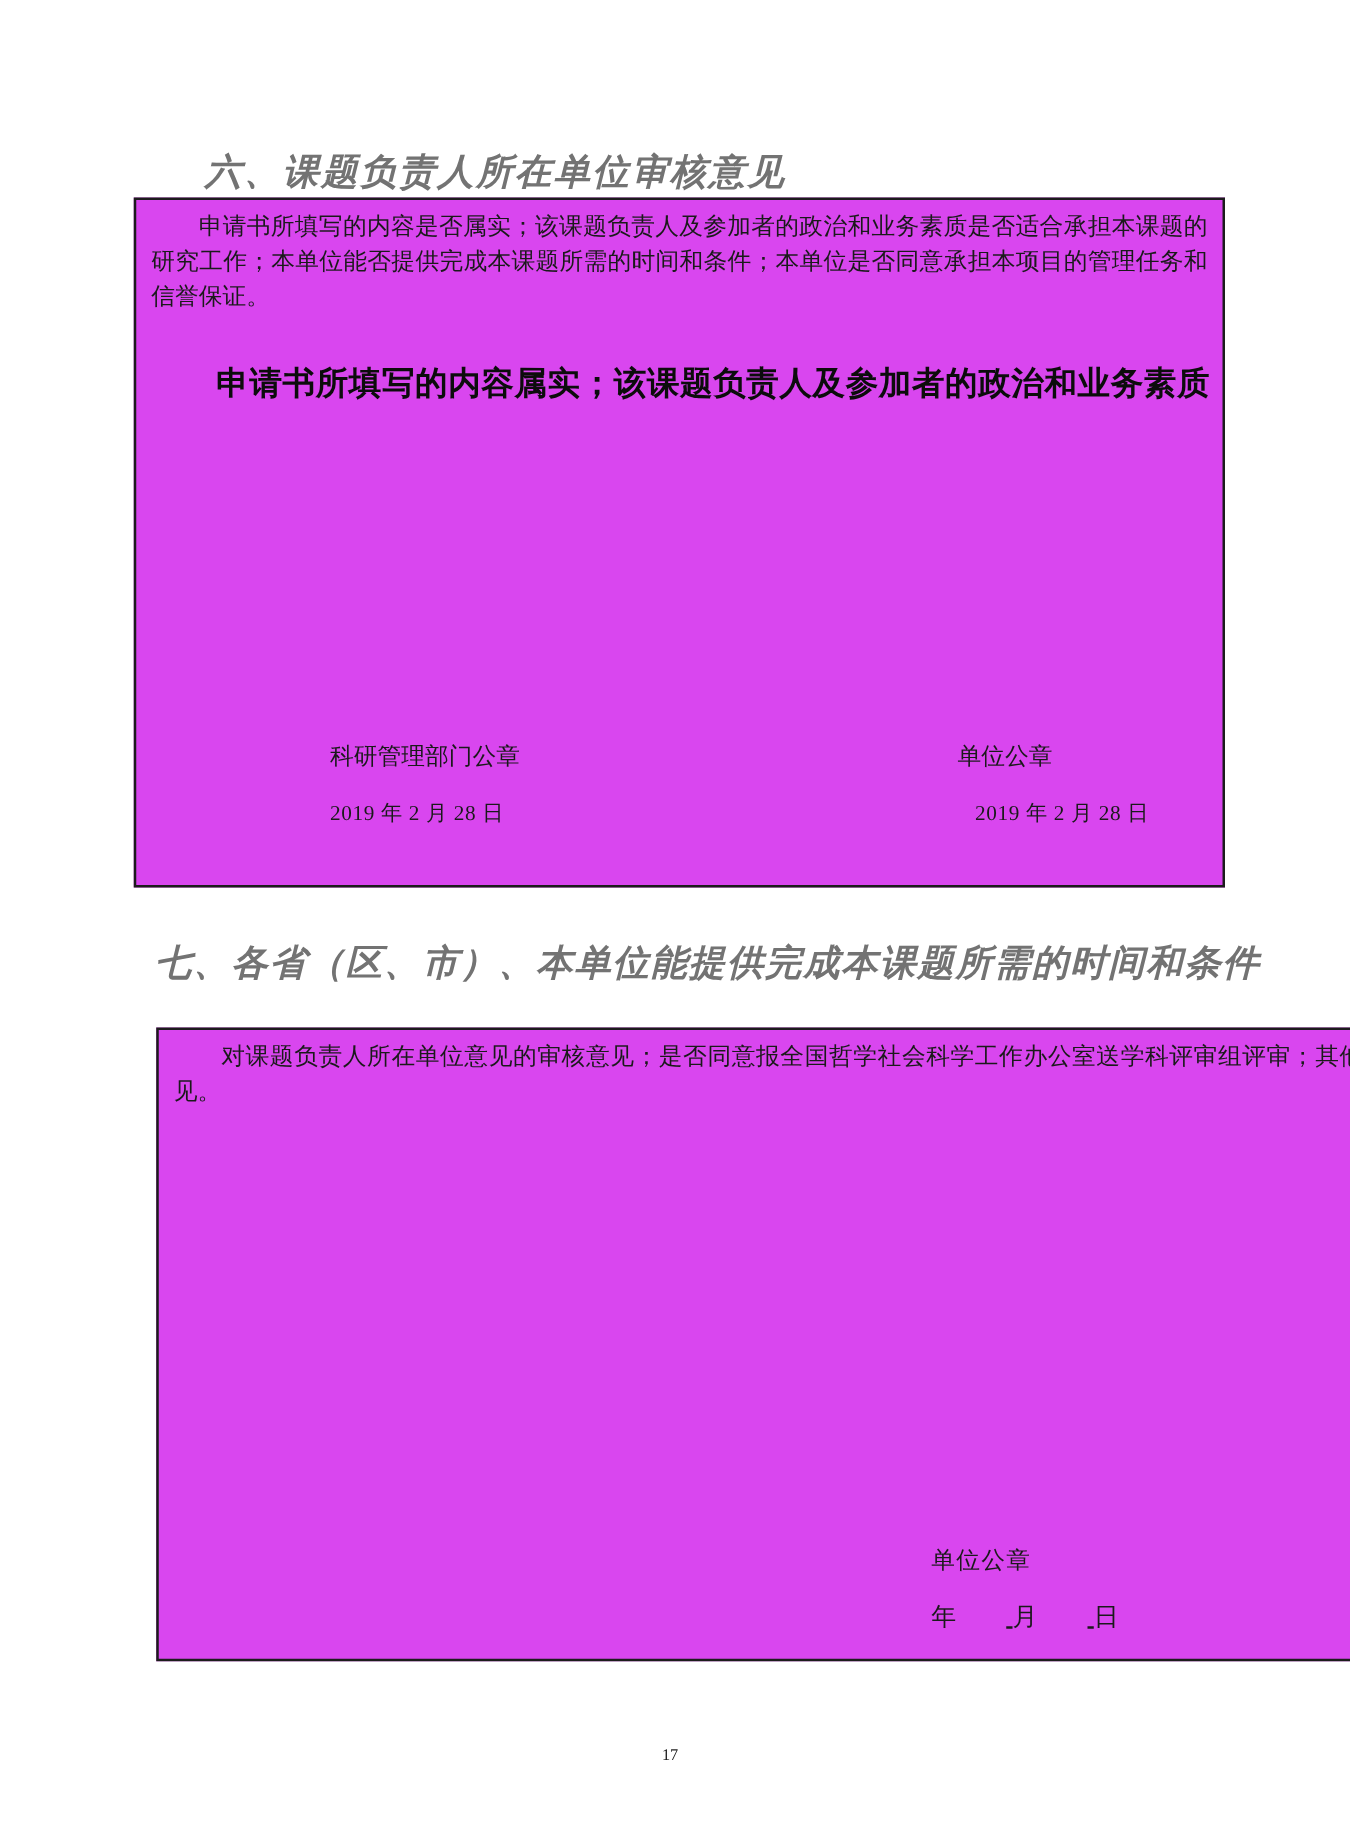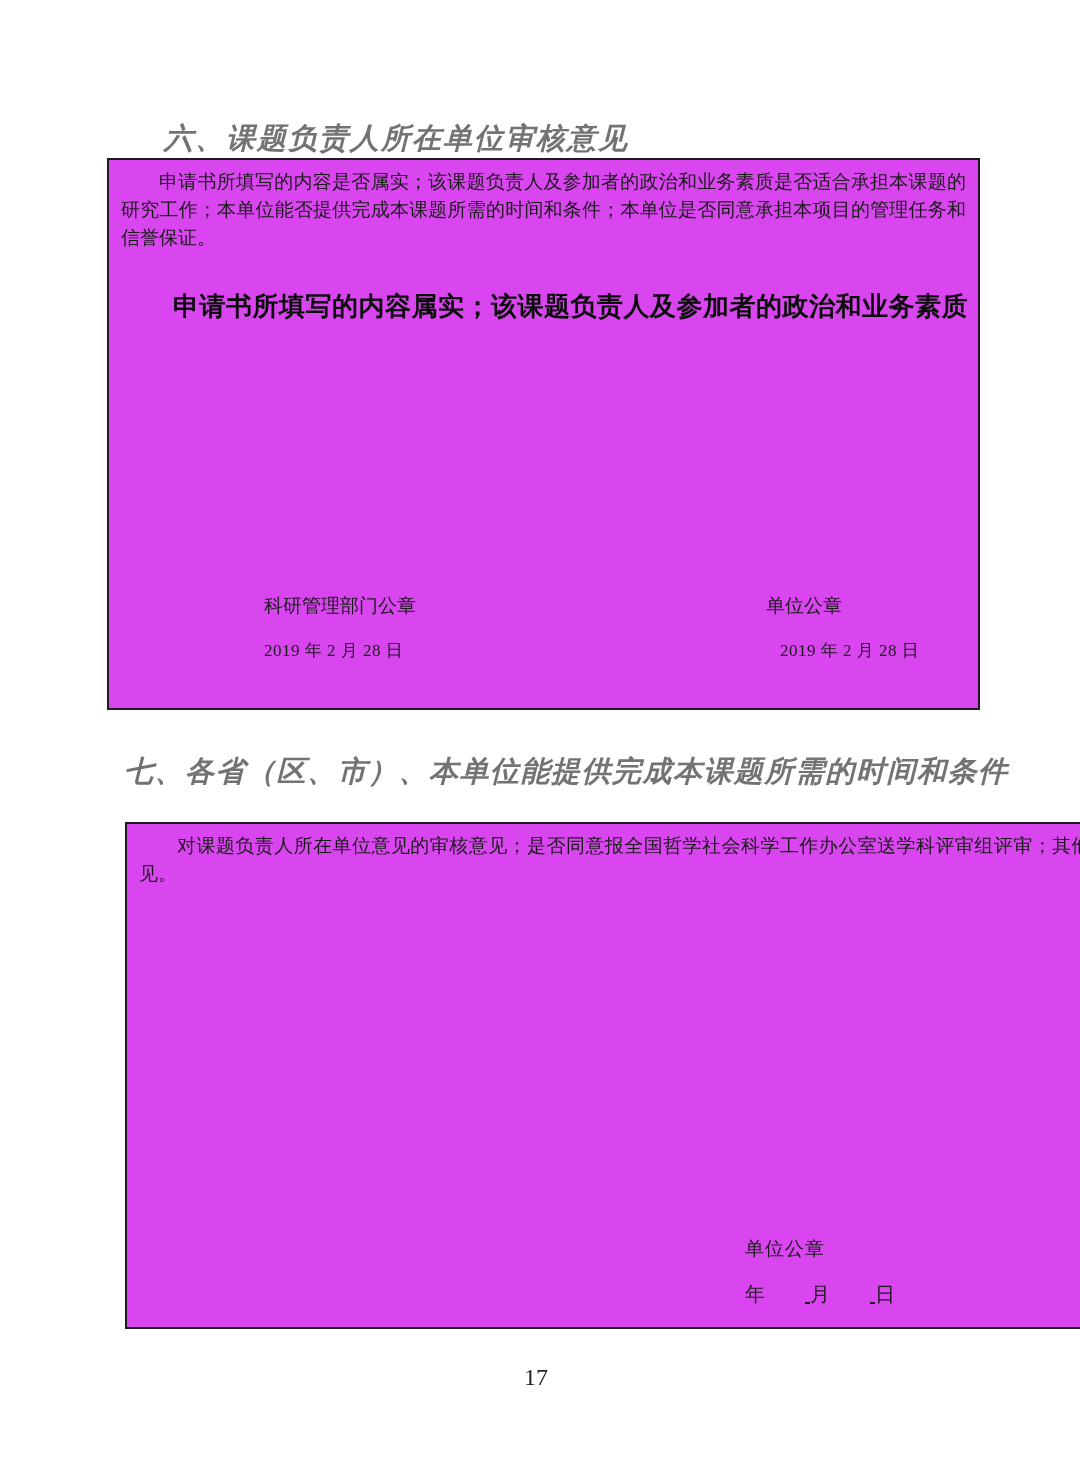--- a/index.html
+++ b/index.html
@@ -95,24 +95,24 @@
     color:#1a1a1a;
     text-decoration:underline;
   }
   .date-row span{
     display:inline-block;
     margin-right:40px;
   }
   .date-row span:last-child{margin-right:0;}
   .page-number{
     position:absolute;
-    left:0;top:1364px;
+    left:0;top:1396px;
     width:1072px;
     text-align:center;
-    font-size:24px;
+    font-size:13px;
     color:#222;
   }
 </style>
 </head>
 <body>
 
 <div class="page">
 
   <h2 class="sec-heading h6">六、课题负责人所在单位审核意见</h2>
 

